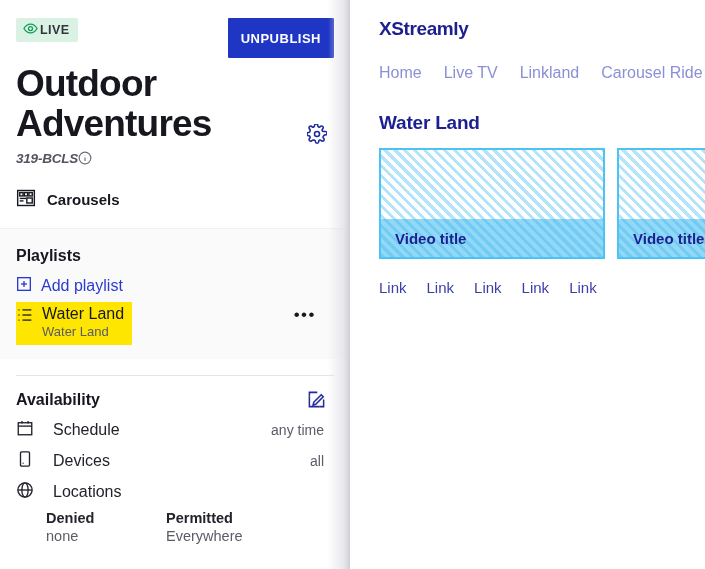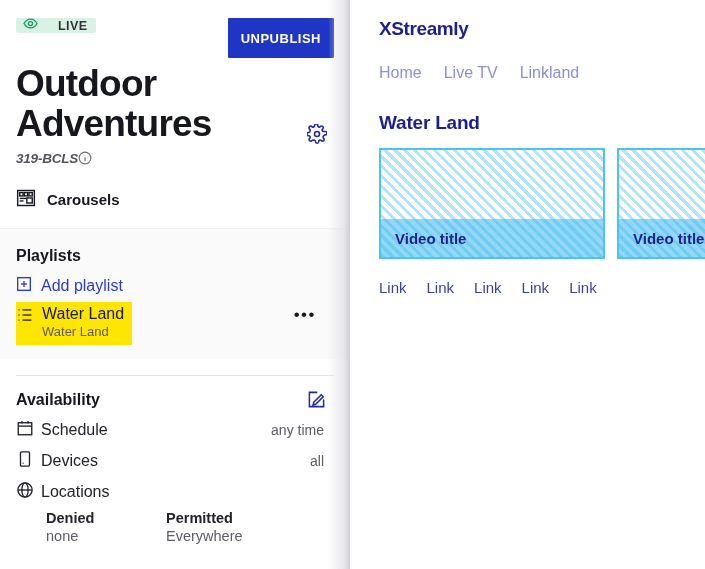--- a/index.html
+++ b/index.html
@@ -32,25 +32,25 @@
   .lp-top { padding: 18px 16px 0 16px; }
 
   .badge-row {
     display: flex;
     align-items: flex-start;
     justify-content: space-between;
   }
   .live-badge {
     display: inline-flex;
     align-items: center;
-    gap: 20px;
+    gap: 2px;
     background: #d9f2e3;
     padding: 4px 9px 4px 7px;
     border-radius: 2px;
-    height: 15px;
+    height: 24px;
   }
   .live-badge .lb-text {
     font-size: 12.5px;
     font-weight: 700;
     letter-spacing: 0.4px;
     color: #32333c;
   }
   .unpublish-btn {
     background: #1f35c4;
     color: #ffffff;
@@ -198,21 +198,21 @@
   }
   .avail-row {
     display: flex;
     align-items: center;
     justify-content: space-between;
     margin-top: 9px;
   }
   .avail-left {
     display: flex;
     align-items: center;
-    gap: 7px;
+    gap: 19px;
   }
   .avail-label {
     font-size: 16px;
     color: #22232b;
   }
   .avail-value {
     font-size: 14px;
     color: #5a5c66;
     margin-right: 10px;
   }
@@ -485,20 +485,21 @@
     </div>
   </div>
 
   <div class="right-panel">
     <div class="brand">XStreamly</div>
 
     <div class="nav">
       <span class="nav-link">Home</span>
       <span class="nav-link">Live TV</span>
       <span class="nav-link">Linkland</span>
+      <span class="nav-link">Carousel Ride</span>
     </div>
 
     <div class="carousel-title">Water Land</div>
 
     <div class="cards">
       <div class="video-card">
         <div class="vc-bar">
           <span class="vc-title">Video title</span>
         </div>
       </div>

